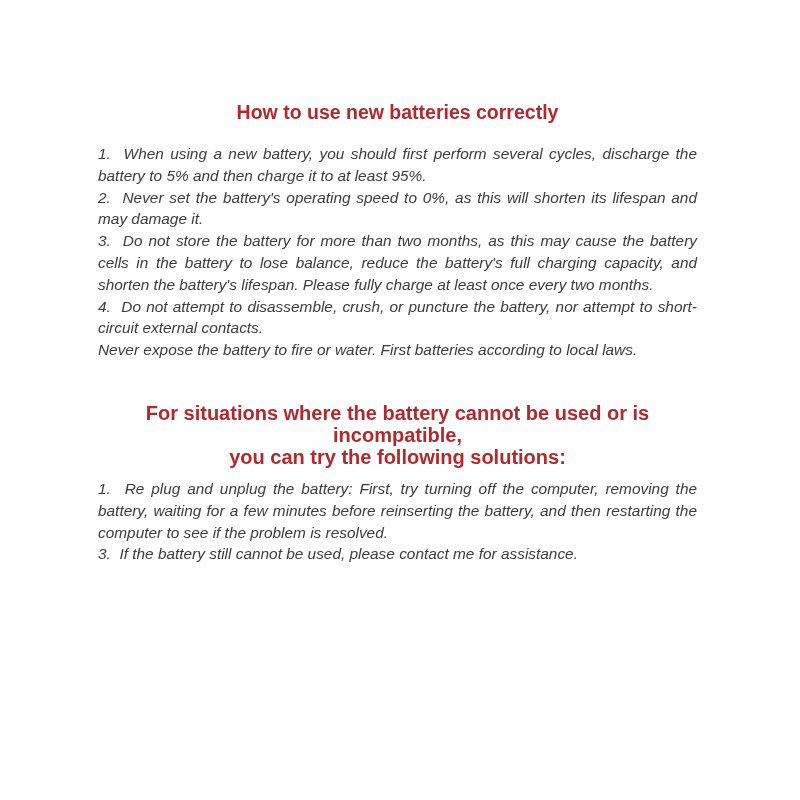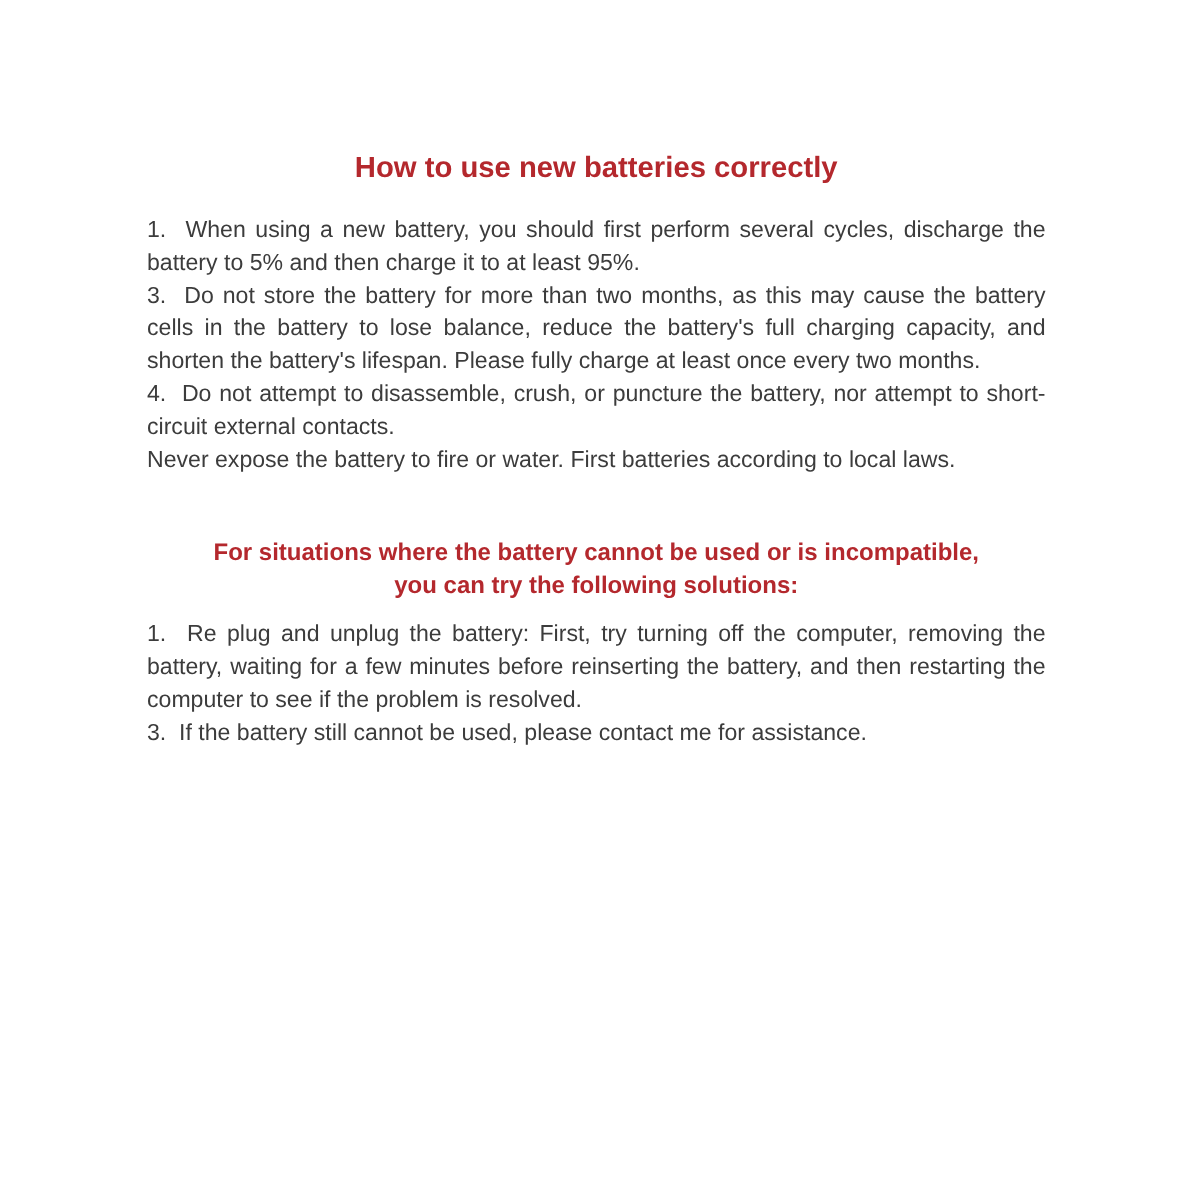--- a/index.html
+++ b/index.html
@@ -26,42 +26,44 @@
       color: #b4282d;
     }
     .body-block p {
       margin: 0;
       font-size: 15.4px;
       line-height: 21.8px;
       font-weight: 400;
       color: #3c3c3c;
       text-align: justify;
       text-justify: inter-word;
+      font-style: italic;
     }
     .red-subtitle {
       margin: 0;
-      font-size: 16px;
+      font-size: 20px;
       line-height: 22px;
       font-weight: 700;
       text-align: center;
       color: #b4282d;
     }
     .red-subtitle.line1 { margin-top: 41px; }
     .red-subtitle.line2 { }
     .body-block.second { margin-top: 10px; }
   </style>
 </head>
 <body>
 
 <div class="page">
 
   <h1 class="red-title">How to use new batteries correctly</h1>
 
   <div class="body-block">
     <p>1.&nbsp; When using a new battery, you should first perform several cycles, discharge the battery to 5% and then charge it to at least 95%.</p>
+    <p>2.&nbsp; Never set the battery's operating speed to 0%, as this will shorten its lifespan and may damage it.</p>
     <p>3.&nbsp; Do not store the battery for more than two months, as this may cause the battery cells in the battery to lose balance, reduce the battery's full charging capacity, and shorten the battery's lifespan. Please fully charge at least once every two months.</p>
     <p>4.&nbsp; Do not attempt to disassemble, crush, or puncture the battery, nor attempt to short-circuit external contacts.</p>
     <p>Never expose the battery to fire or water. First batteries according to local laws.</p>
   </div>
 
   <h2 class="red-subtitle line1">For situations where the battery cannot be used or is incompatible,</h2>
 
   <h2 class="red-subtitle line2">you can try the following solutions:</h2>
 
   <div class="body-block second">

